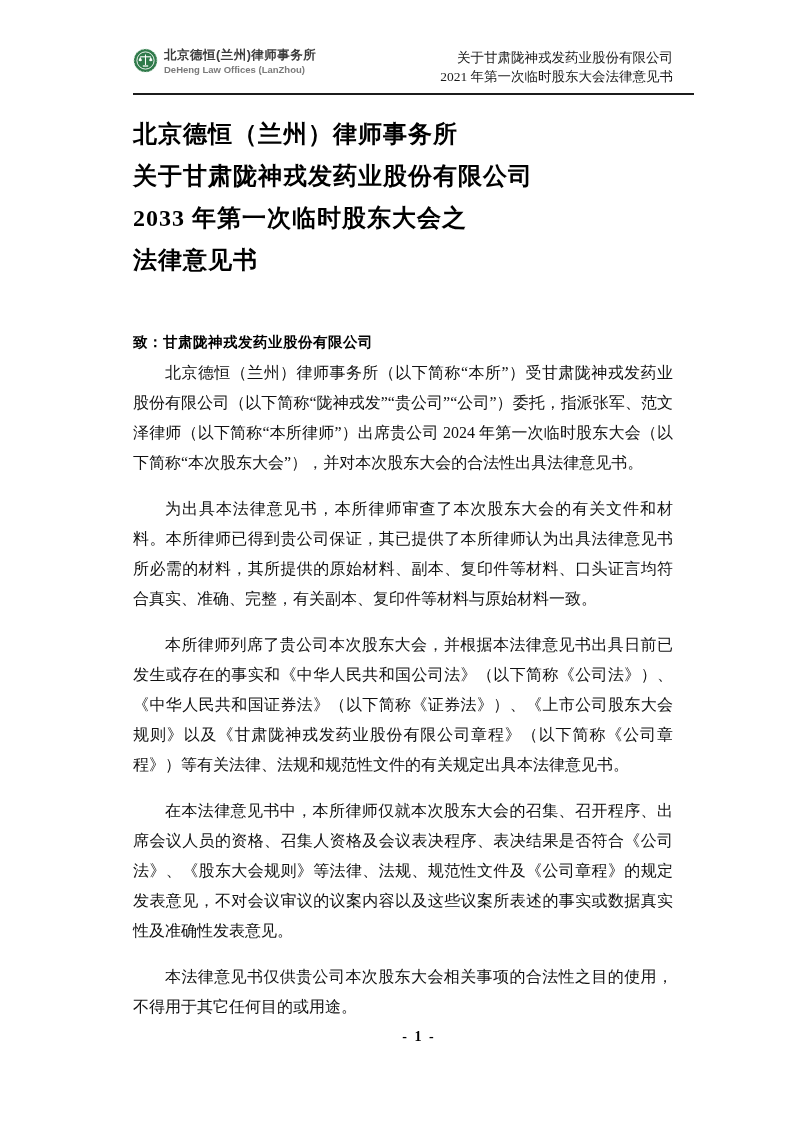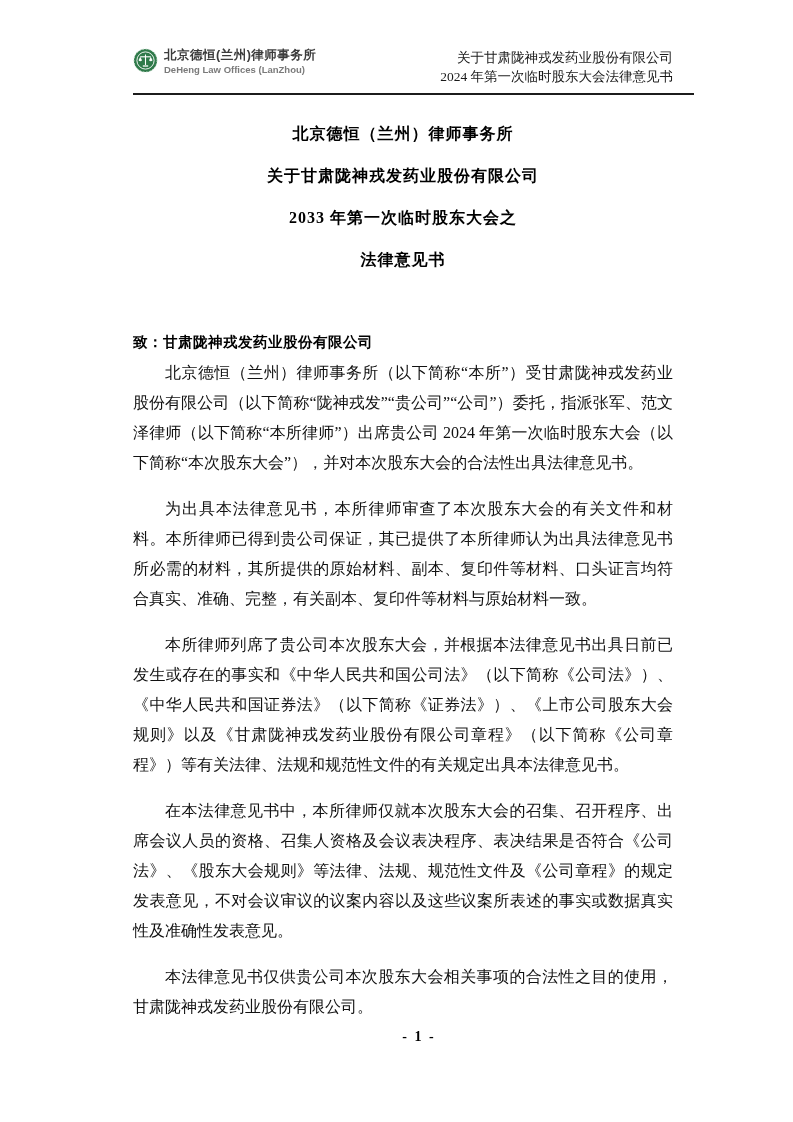--- a/index.html
+++ b/index.html
@@ -55,23 +55,22 @@
   .header-rule {
     height: 2px;
     background: #1c1c1c;
     width: 561px;
     margin-top: 7px;
   }
 
   
   .doc-title {
     margin-top: 18px;
-    text-align: center;
     font-weight: bold;
-    font-size: 16px;
+    font-size: 24px;
     line-height: 42px;
     color: #000000;
   }
   .title-line { letter-spacing: 1px; }
 
   
   .salutation {
     margin-top: 46px;
     font-size: 14.5px;
     font-weight: bold;
@@ -119,36 +118,36 @@
         <path d="M16.1 12.2 a1.9 1.9 0 0 0 3.4 0 L17.8 8.8 Z" fill="#ffffff"></path>
         <line x1="9.8" y1="18" x2="15.2" y2="18" stroke="#ffffff" stroke-width="1.3"></line>
       </svg>
       <div class="brand-text">
         <div class="brand-cn">北京德恒(兰州)律师事务所</div>
         <div class="brand-en">DeHeng Law Offices (LanZhou)</div>
       </div>
     </div>
     <div class="header-right">
       <div>关于甘肃陇神戎发药业股份有限公司</div>
-      <div>2024 年第一次临时股东大会法律意见书</div>
+      <div>2021 年第一次临时股东大会法律意见书</div>
     </div>
   </div>
 
   <div class="header-rule"></div>
 
   <div class="doc-title">
     <div class="title-line">北京德恒（兰州）律师事务所</div>
     <div class="title-line">关于甘肃陇神戎发药业股份有限公司</div>
     <div class="title-line">2033 年第一次临时股东大会之</div>
     <div class="title-line">法律意见书</div>
   </div>
 
   <div class="salutation">致：甘肃陇神戎发药业股份有限公司</div>
 
   <p class="para first">北京德恒（兰州）律师事务所（以下简称“本所”）受甘肃陇神戎发药业股份有限公司（以下简称“陇神戎发”“贵公司”“公司”）委托，指派张军、范文泽律师（以下简称“本所律师”）出席贵公司 2024 年第一次临时股东大会（以下简称“本次股东大会”），并对本次股东大会的合法性出具法律意见书。</p>
   <p class="para">为出具本法律意见书，本所律师审查了本次股东大会的有关文件和材料。本所律师已得到贵公司保证，其已提供了本所律师认为出具法律意见书所必需的材料，其所提供的原始材料、副本、复印件等材料、口头证言均符合真实、准确、完整，有关副本、复印件等材料与原始材料一致。</p>
   <p class="para">本所律师列席了贵公司本次股东大会，并根据本法律意见书出具日前已发生或存在的事实和《中华人民共和国公司法》（以下简称《公司法》）、《中华人民共和国证券法》（以下简称《证券法》）、《上市公司股东大会规则》以及《甘肃陇神戎发药业股份有限公司章程》（以下简称《公司章程》）等有关法律、法规和规范性文件的有关规定出具本法律意见书。</p>
   <p class="para">在本法律意见书中，本所律师仅就本次股东大会的召集、召开程序、出席会议人员的资格、召集人资格及会议表决程序、表决结果是否符合《公司法》、《股东大会规则》等法律、法规、规范性文件及《公司章程》的规定发表意见，不对会议审议的议案内容以及这些议案所表述的事实或数据真实性及准确性发表意见。</p>
-  <p class="para">本法律意见书仅供贵公司本次股东大会相关事项的合法性之目的使用，甘肃陇神戎发药业股份有限公司。</p>
+  <p class="para">本法律意见书仅供贵公司本次股东大会相关事项的合法性之目的使用，不得用于其它任何目的或用途。</p>
 
   <div class="footer">- 1 -</div>
 
 </div>
 
 </body></html>

